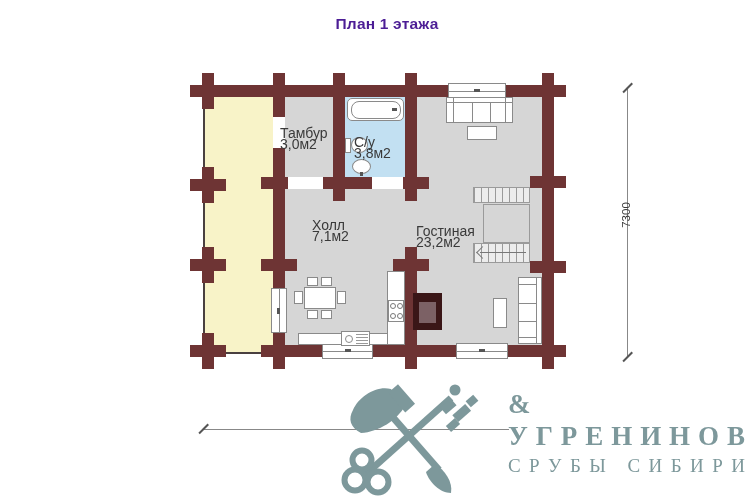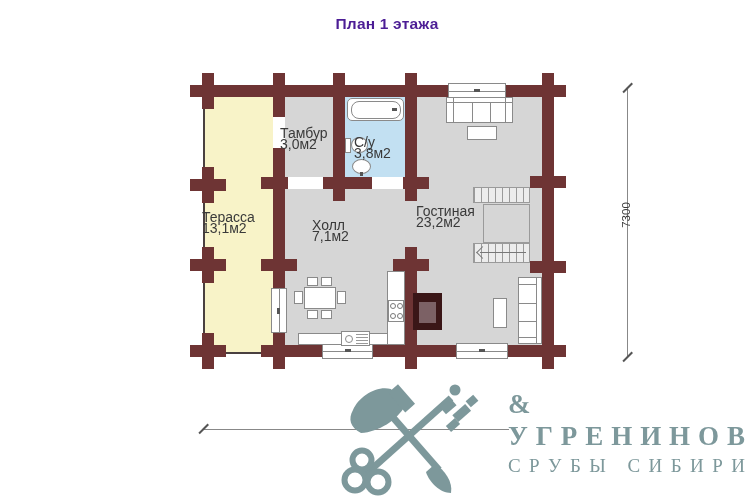--- a/index.html
+++ b/index.html
@@ -151,37 +151,33 @@
     <div class="abs" style="left:17px;top:0;width:5px;height:65px;border-left:1px solid #8a8a8a"></div>
     <div class="abs" style="left:0;top:0;width:17px;height:6px;border-bottom:1px solid #8a8a8a"></div>
     <div class="abs" style="left:0;top:59px;width:17px;height:6px;border-top:1px solid #8a8a8a"></div>
     <div class="abs" style="left:0;top:25px;width:17px;height:1px;background:#8a8a8a"></div>
     <div class="abs" style="left:0;top:43px;width:17px;height:1px;background:#8a8a8a"></div>
   </div>
 
   <div class="fire-out" style="left:413px;top:293px;width:29px;height:37px"></div>
   <div class="fire-in" style="left:419px;top:302px;width:17px;height:21px"></div>
 
-  <div class="room-label" style="left:202px;top:212px;width:70px">
-    <div>Терасса</div>
-    <div>13,1м2</div>
-  </div>
   <div class="room-label" style="left:280px;top:128px;width:60px">
     <div>Тамбур</div>
     <div>3,0м2</div>
   </div>
   <div class="room-label" style="left:354px;top:137px;width:60px">
     <div>С/у</div>
     <div>3,8м2</div>
   </div>
   <div class="room-label" style="left:312px;top:220px;width:60px">
     <div>Холл</div>
     <div>7,1м2</div>
   </div>
-  <div class="room-label" style="left:416px;top:206px;width:70px">
+  <div class="room-label" style="left:416px;top:226px;width:70px">
     <div>Гостиная</div>
     <div>23,2м2</div>
   </div>
 
   <div class="dim-line" style="left:627px;top:88px;width:1px;height:269px"></div>
   <div class="dim-tick" style="left:621px;top:87px"></div>
   <div class="dim-tick" style="left:621px;top:356px"></div>
   <div class="dim-text" style="left:605px;top:208px;width:44px;height:14px;transform:rotate(-90deg)">7300</div>
 
   <div class="dim-line" style="left:203px;top:429px;width:306px;height:1px"></div>

